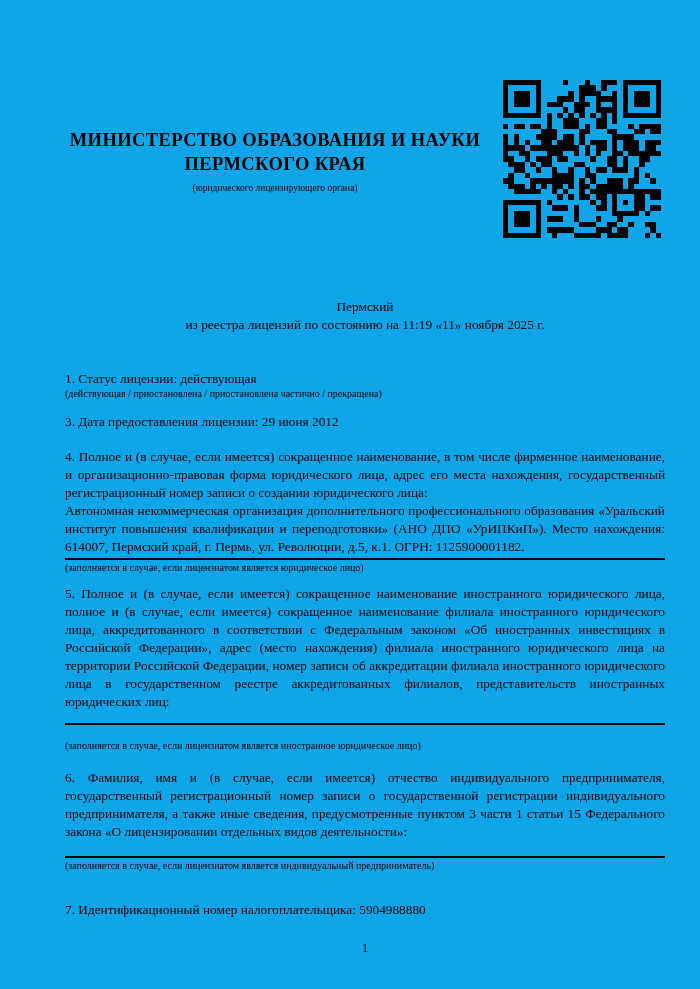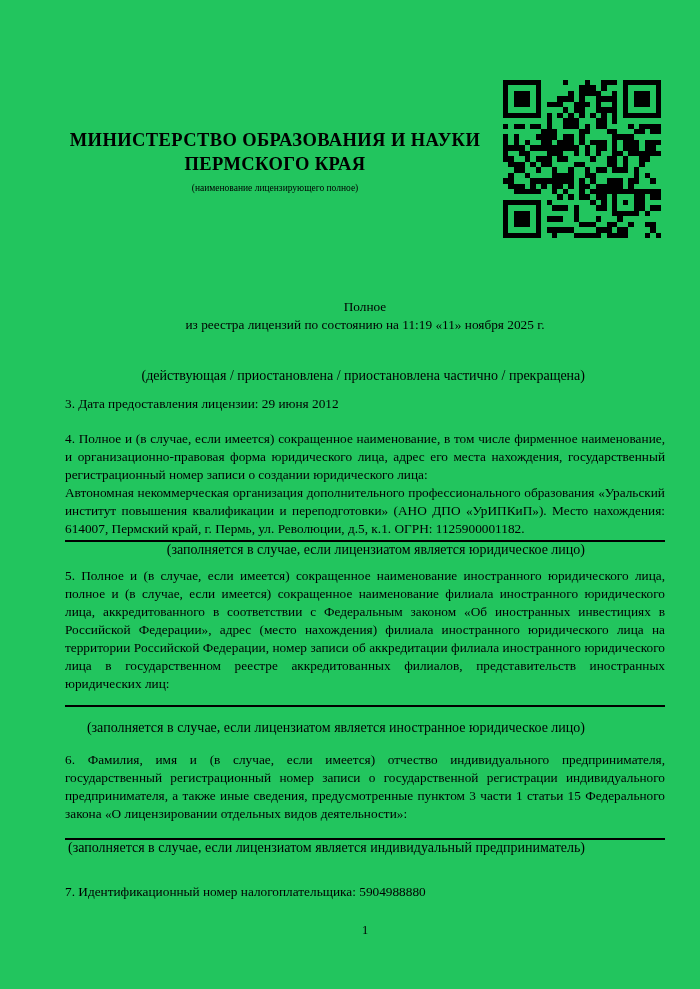--- a/index.html
+++ b/index.html
@@ -1,20 +1,20 @@
 <!DOCTYPE html>
 <html><head>
 <meta charset="utf-8">
 <style>
   html,body { margin:0; padding:0; background:#e8e8e8; }
   .page {
     position:relative;
     width:700px; height:989px;
     margin:0 auto;
-    background:#22c55e;
+    background:#0ea5e9;
     color:#000000;
     font-family:"Liberation Serif","DejaVu Serif",serif;
     overflow:hidden;
   }
   .qr {
     position:absolute; left:503px; top:80px;
     width:158px; height:158px;
   }
   .qr svg { display:block; width:100%; height:100%; }
   .header {
@@ -26,22 +26,22 @@
   }
   .header .hcap { font-size:9.5px; line-height:12px; margin-top:6px; }
   .content {
     position:absolute; left:65px; top:298px; width:600px;
     font-size:13.3px; line-height:18px;
   }
   .title { text-align:center; margin:0 0 36px 0; }
   .para { margin:0; }
   .just { text-align:justify; }
   .caption {
-    width:520px; text-align:right;
-    font-size:14px; line-height:12px;
+    width:520px; text-align:left;
+    font-size:10px; line-height:12px;
   }
   .rule { height:0; border-top:2px solid #000; width:600px; }
   .pagenum { text-align:center; font-size:12.5px; margin-top:20px; }
 </style>
 </head>
 <body>
 
 <div class="page">
 
   <div class="qr">
@@ -471,30 +471,31 @@
         <rect x="21" y="28" width="1" height="1" fill="#000"></rect>
         <rect x="22" y="28" width="1" height="1" fill="#000"></rect>
         <rect x="26" y="28" width="1" height="1" fill="#000"></rect>
         <rect x="28" y="28" width="1" height="1" fill="#000"></rect>
       </svg>
   </div>
 
   <div class="header">
     <div class="big">МИНИСТЕРСТВО ОБРАЗОВАНИЯ И НАУКИ</div>
     <div class="big">ПЕРМСКОГО КРАЯ</div>
-    <div class="hcap">(наименование лицензирующего полное)</div>
+    <div class="hcap">(юридического лицензирующего органа)</div>
   </div>
 
   <div class="content">
 
     <div class="title">
-      <div>Полное</div>
+      <div>Пермский</div>
       <div>из реестра лицензий по состоянию на 11:19 «11» ноября 2025 г.</div>
     </div>
 
+    <div class="para">1. Статус лицензии: действующая</div>
     <div class="caption">(действующая / приостановлена / приостановлена частично / прекращена)</div>
 
 
     <div class="para" style="margin-top:13px">3. Дата предоставления лицензии: 29 июня 2012</div>
 
     <div class="para just" style="margin-top:17px">4. Полное и (в случае, если имеется) сокращенное наименование, в том числе фирменное наименование, и организационно-правовая форма юридического лица, адрес его места нахождения, государственный регистрационный номер записи о создании юридического лица:</div>
     <div class="para just">Автономная некоммерческая организация дополнительного профессионального образования «Уральский институт повышения квалификации и переподготовки» (АНО ДПО «УрИПКиП»). Место нахождения: 614007, Пермский край, г. Пермь, ул. Революции, д.5, к.1. ОГРН: 1125900001182.</div>
     <div class="rule" style="margin-top:2px"></div>
     <div class="caption" style="margin-top:2px">(заполняется в случае, если лицензиатом является юридическое лицо)</div>
 

